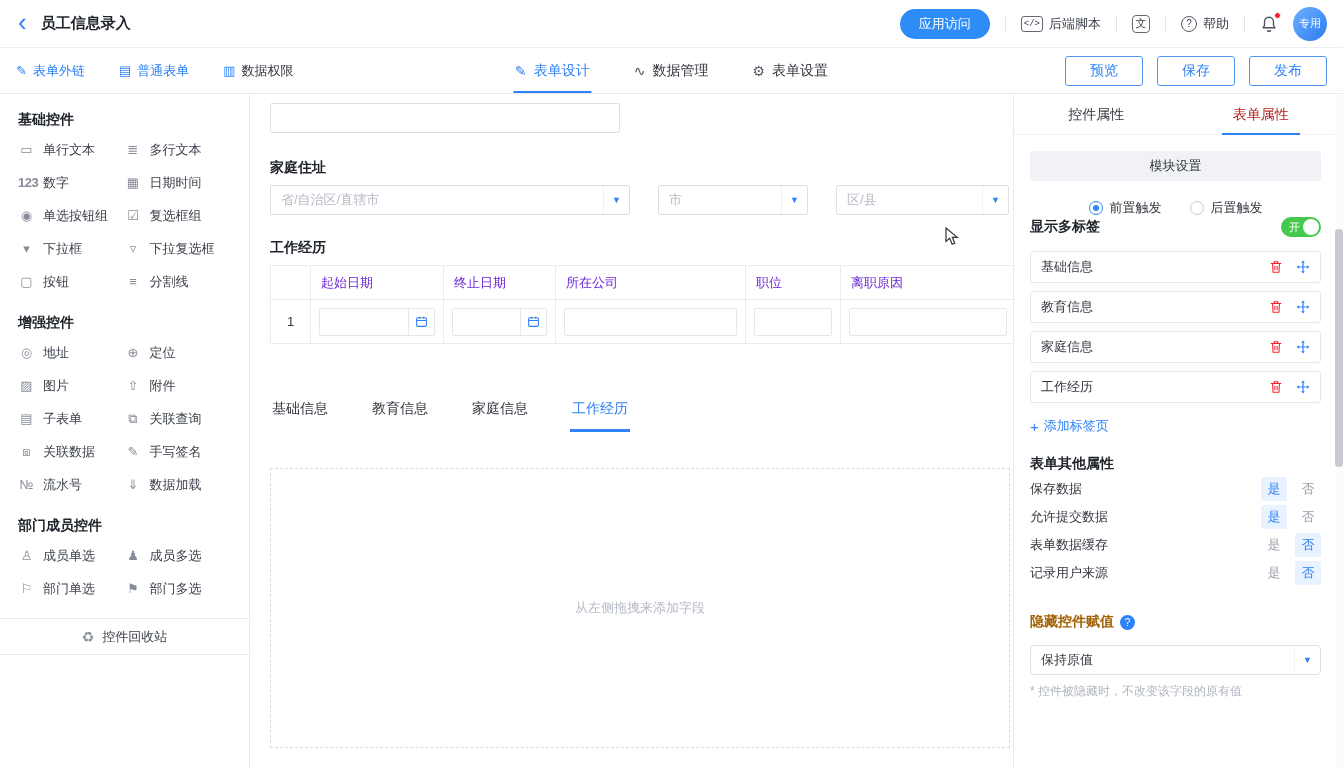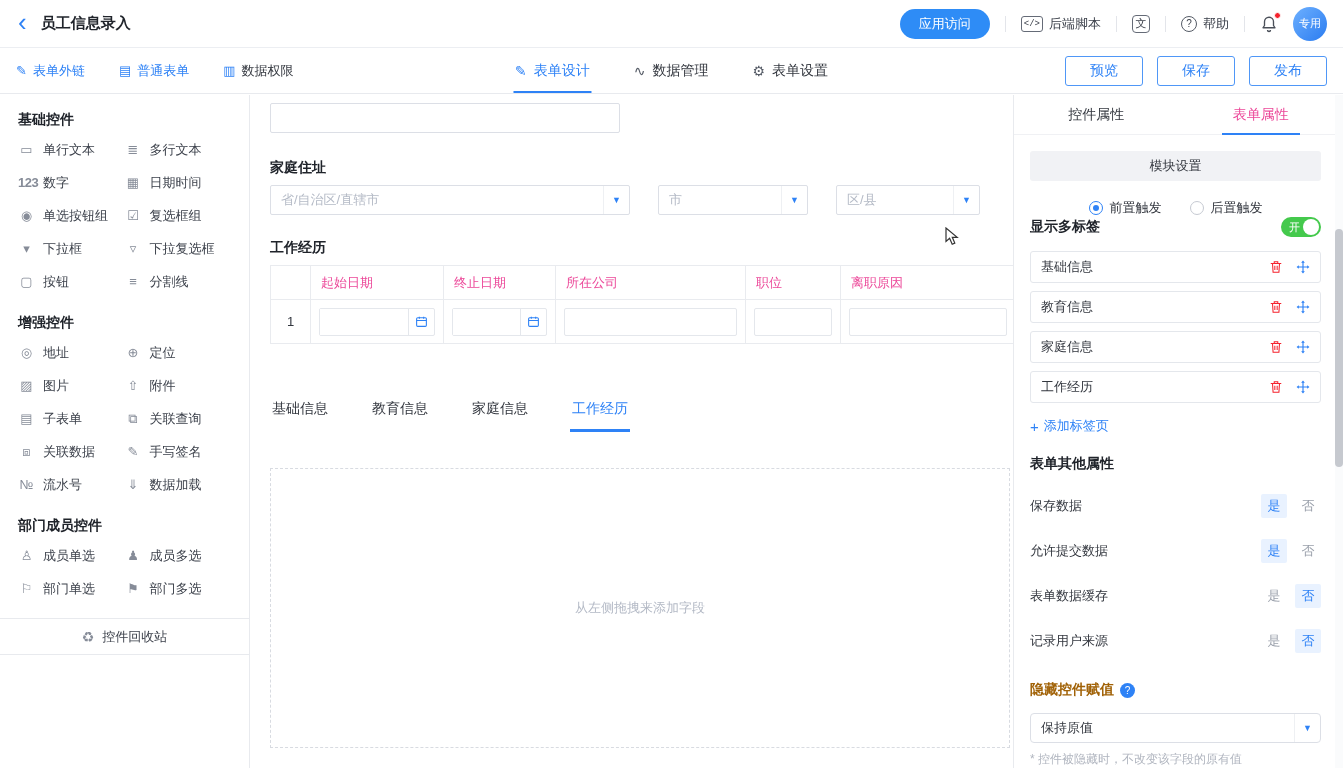--- a/index.html
+++ b/index.html
@@ -66,24 +66,24 @@
   .f-label { font-size:14px; font-weight:600; color:#20242b; }
   .fl-1 { margin-top:14px; }  .fl-2 { margin-top:26px; }  .fl-3 { margin-top:24px; }
   .text-input { margin-top:8px; width:350px; height:30px; border:1px solid #dcdfe6; border-radius:2px;
     outline:none; padding:0 8px; font-size:13px; display:block; }
   .selects { margin-top:8px; display:flex; gap:28px; }
   .select { height:30px; border:1px solid #dcdfe6; border-radius:2px; display:flex; align-items:center;
     background:#fff; cursor:pointer; }
   .select .ph { padding-left:10px; font-size:13px; color:#b4bac6; flex:1; white-space:nowrap; overflow:hidden; }
   .sel-arrow { width:26px; align-self:stretch; display:flex; align-items:center; justify-content:center;
     color:#2e82f6; font-size:9px; border-left:1px solid #eef0f3; flex:none; }
-  .w1 { width:360px; } .w2 { width:150px; } .w3 { width:144px; }
+  .w1 { width:360px; } .w2 { width:150px; } .w3 { width:173px; }
   .subform { margin-top:8px; border-collapse:collapse; table-layout:fixed; width:745px; }
   .subform th,.subform td { border:1px solid #e9ebef; padding:0 8px; }
-  .subform th { height:34px; font-size:13px; font-weight:400; color:#ec4899; text-align:left;
+  .subform th { height:34px; font-size:13px; font-weight:400; color:#6d28d9; text-align:left;
     padding-left:10px; background:#fff; }
   .subform td { height:44px; }
   .td-idx { text-align:center; font-size:13px; color:#33373f; }
   .dgroup { display:flex; height:28px; border:1px solid #e4e7ec; border-radius:2px; background:#fff; }
   .dgroup input { flex:1; min-width:0; border:none; outline:none; padding:0 6px; font-size:13px; }
   .cal-btn { width:26px; border-left:1px solid #e4e7ec; display:flex; align-items:center;
     justify-content:center; cursor:pointer; flex:none; }
   .cell-input { width:100%; height:28px; border:1px solid #e4e7ec; border-radius:2px; outline:none;
     padding:0 6px; font-size:13px; }
   .cv-tabs { margin-top:56px; display:flex; gap:40px; }
@@ -94,21 +94,21 @@
   .cv-scroll { position:absolute; right:3px; top:0; bottom:0; width:8px; }
   .cv-thumb { position:absolute; top:403px; bottom:0; width:8px; border-radius:4px; background:#c9ccd3; }
   .cursor-svg { position:absolute; left:695px; top:132px; z-index:5; }
 
   
   .panel { position:absolute; right:0; top:0; bottom:0; width:330px; border-left:1px solid #e8eaee;
     background:#fff; padding:0 22px 0 16px; }
   .p-tabs { display:flex; height:40px; border-bottom:1px solid #f0f1f4; margin:0 -22px 0 -16px; }
   .p-tab { flex:1; display:flex; align-items:center; justify-content:center; font-size:14px;
     color:#33373f; position:relative; cursor:pointer; }
-  .p-tab.active { color:#ec4899; }
+  .p-tab.active { color:#b91c1c; }
   .p-tab.active::after { content:""; position:absolute; bottom:-1px; left:50%; transform:translateX(-50%);
     width:78px; height:2px; background:#2e82f6; }
   .module-btn { margin-top:16px; width:100%; height:30px; background:#f1f2f5; border:none; border-radius:3px;
     font-size:13px; color:#33373f; cursor:pointer; display:block; }
   .radio-row { margin-top:18px; display:flex; justify-content:center; gap:28px; }
   .radio { display:flex; align-items:center; gap:7px; font-size:13px; color:#33373f; cursor:pointer; }
   .rdot { width:14px; height:14px; border-radius:50%; border:1px solid #c6cad2; background:#fff;
     position:relative; flex:none; }
   .radio.checked .rdot { border-color:#2e82f6; }
   .radio.checked .rdot::after { content:""; position:absolute; inset:3px; border-radius:50%; background:#2e82f6; }
@@ -119,21 +119,21 @@
   .toggle .t-knob { position:absolute; right:2px; top:2px; width:16px; height:16px; border-radius:50%; background:#fff; }
   .tab-list { margin-top:14px; }
   .tab-item { height:32px; border:1px solid #e4e7ec; border-radius:3px; display:flex; align-items:center;
     padding:0 10px; gap:13px; background:#fff; }
   .tab-item + .tab-item { margin-top:8px; }
   .tab-item .lbl { flex:1; font-size:13px; color:#33373f; }
   .tab-item svg { cursor:pointer; flex:none; }
   .add-tab { margin-top:14px; display:flex; align-items:center; gap:5px; color:#2e82f6; font-size:13px; cursor:pointer; }
   .add-tab .plus { font-size:15px; line-height:1; }
   .sec-title { margin-top:20px; font-size:14px; font-weight:700; color:#20242b; }
-  .sw-row { margin-top:21px; height:24px; display:flex; align-items:center; }
+  .sw-row { margin-top:4px; height:24px; display:flex; align-items:center; }
   .sw-row .lbl { flex:1; font-size:13px; color:#33373f; }
   .opt { width:26px; height:24px; display:flex; align-items:center; justify-content:center;
     font-size:13px; color:#9aa0ab; border-radius:2px; cursor:pointer; }
   .opt-yes { margin-right:8px; }
   .sw-row[data-on="是"] .opt-yes, .sw-row[data-on="否"] .opt-no { color:#2e82f6; background:#e9f2ff; }
   .hidden-title { margin-top:28px; display:flex; align-items:center; gap:6px; }
   .hidden-title .t { font-size:14px; font-weight:700; color:#a16207;font-family:Liberation Mono, monospace; }
   .q-badge { width:15px; height:15px; border-radius:50%; background:#2e82f6; color:#fff; font-size:10px;
     display:flex; align-items:center; justify-content:center; cursor:pointer; }
   .p-select { margin-top:14px; height:30px; border:1px solid #dcdfe6; border-radius:4px; display:flex;

